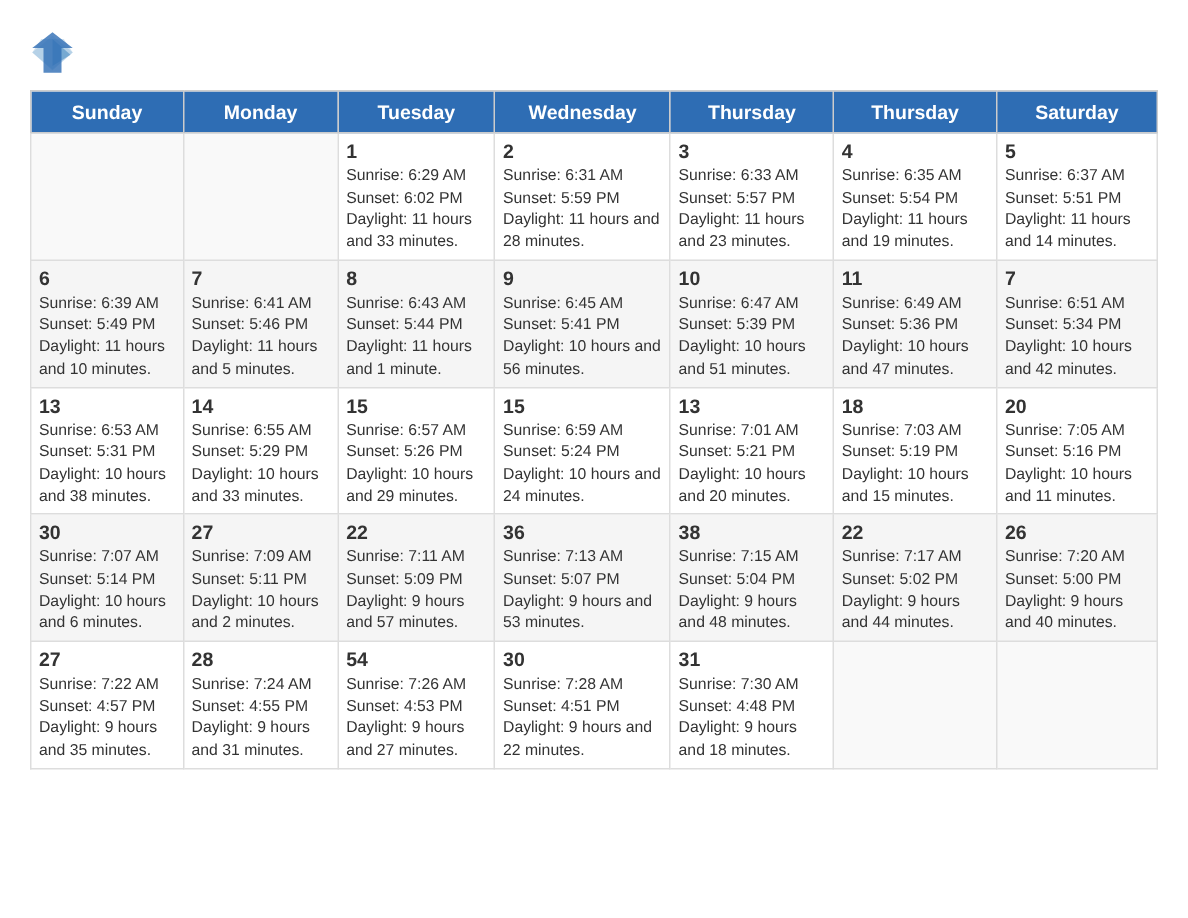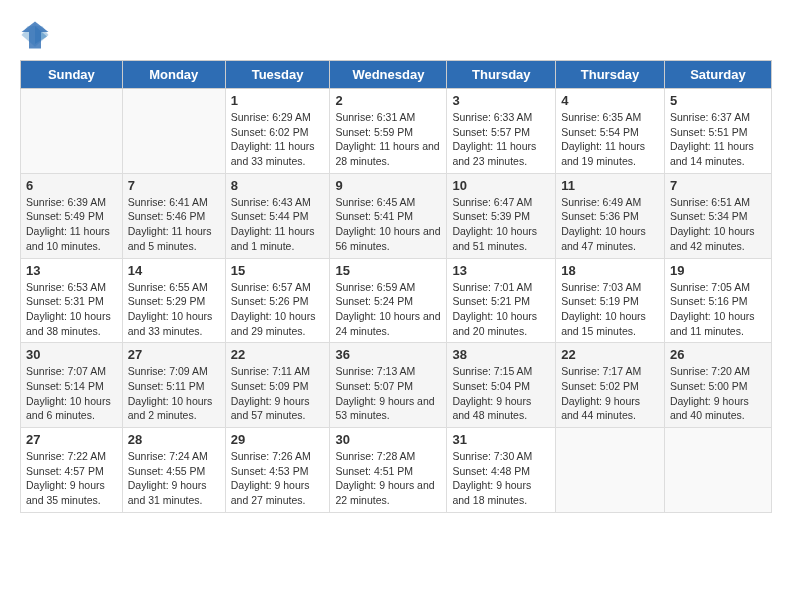--- a/index.html
+++ b/index.html
@@ -204,21 +204,21 @@
         </td>
         <td>
           <div class="day-num">13</div>
           <div class="day-info">Sunrise: 7:01 AM<br>Sunset: 5:21 PM<br>Daylight: 10 hours and 20 minutes.</div>
         </td>
         <td>
           <div class="day-num">18</div>
           <div class="day-info">Sunrise: 7:03 AM<br>Sunset: 5:19 PM<br>Daylight: 10 hours and 15 minutes.</div>
         </td>
         <td>
-          <div class="day-num">19</div>
+          <div class="day-num">20</div>
           <div class="day-info">Sunrise: 7:05 AM<br>Sunset: 5:16 PM<br>Daylight: 10 hours and 11 minutes.</div>
         </td>
       </tr>
       <tr>
         <td>
           <div class="day-num">30</div>
           <div class="day-info">Sunrise: 7:07 AM<br>Sunset: 5:14 PM<br>Daylight: 10 hours and 6 minutes.</div>
         </td>
         <td>
           <div class="day-num">27</div>
@@ -248,21 +248,21 @@
       <tr>
         <td>
           <div class="day-num">27</div>
           <div class="day-info">Sunrise: 7:22 AM<br>Sunset: 4:57 PM<br>Daylight: 9 hours and 35 minutes.</div>
         </td>
         <td>
           <div class="day-num">28</div>
           <div class="day-info">Sunrise: 7:24 AM<br>Sunset: 4:55 PM<br>Daylight: 9 hours and 31 minutes.</div>
         </td>
         <td>
-          <div class="day-num">29</div>
+          <div class="day-num">54</div>
           <div class="day-info">Sunrise: 7:26 AM<br>Sunset: 4:53 PM<br>Daylight: 9 hours and 27 minutes.</div>
         </td>
         <td>
           <div class="day-num">30</div>
           <div class="day-info">Sunrise: 7:28 AM<br>Sunset: 4:51 PM<br>Daylight: 9 hours and 22 minutes.</div>
         </td>
         <td>
           <div class="day-num">31</div>
           <div class="day-info">Sunrise: 7:30 AM<br>Sunset: 4:48 PM<br>Daylight: 9 hours and 18 minutes.</div>
         </td>

